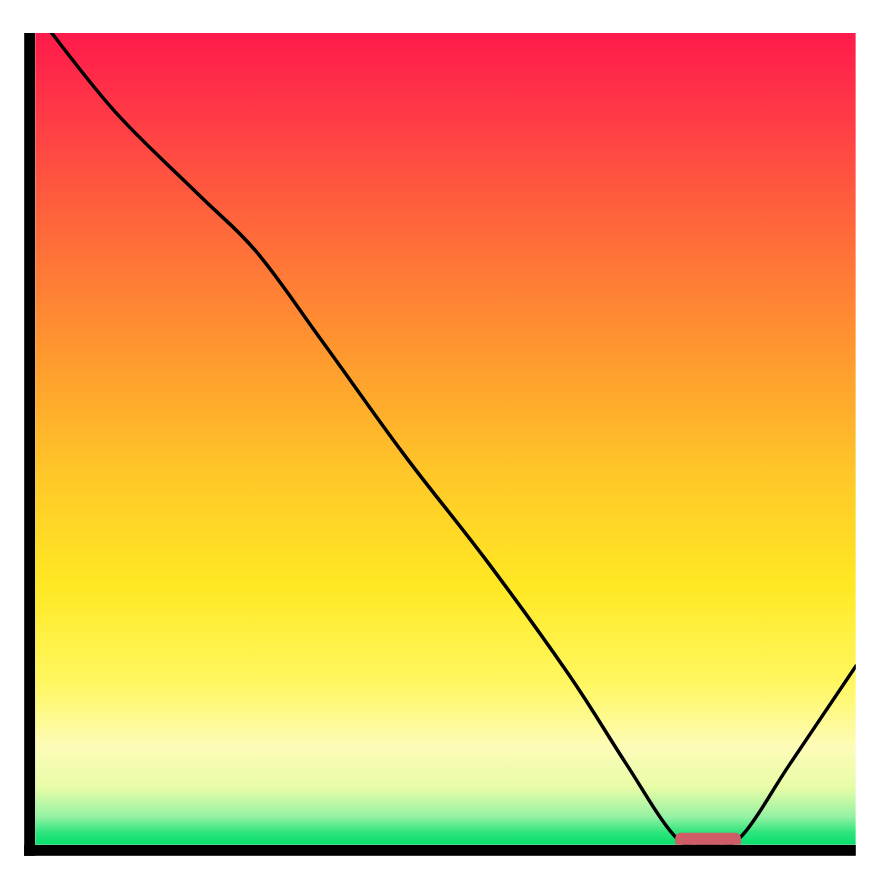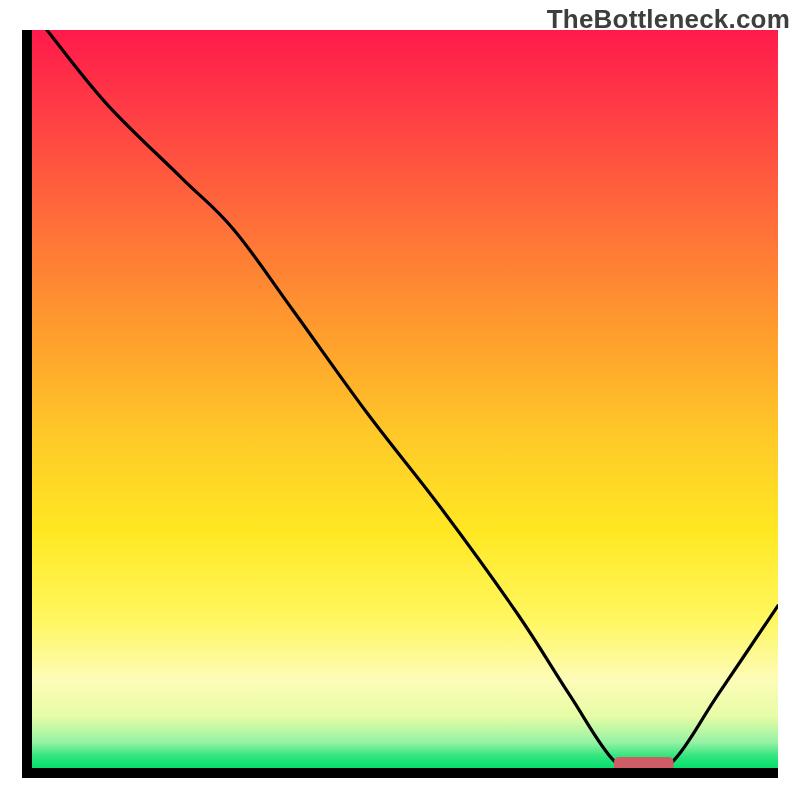--- a/index.html
+++ b/index.html
@@ -41,21 +41,20 @@
     top: 30px;
     width: 746px;
     height: 738px;
     display: block;
   }
 </style>
 </head>
 <body>
 
 <div class="stage">
-  <div class="watermark">TheBottleneck.com</div>
 
   <div class="plot-frame"></div>
 
   <svg class="plot" viewBox="0 0 746 738" preserveAspectRatio="none">
     <defs>
       <linearGradient id="bg-grad" x1="0" y1="0" x2="0" y2="1">
           <stop offset="0%" stop-color="#ff1a4b"></stop>
           <stop offset="10%" stop-color="#ff3a46"></stop>
           <stop offset="25%" stop-color="#ff6b3a"></stop>
           <stop offset="40%" stop-color="#ff9a2e"></stop>

